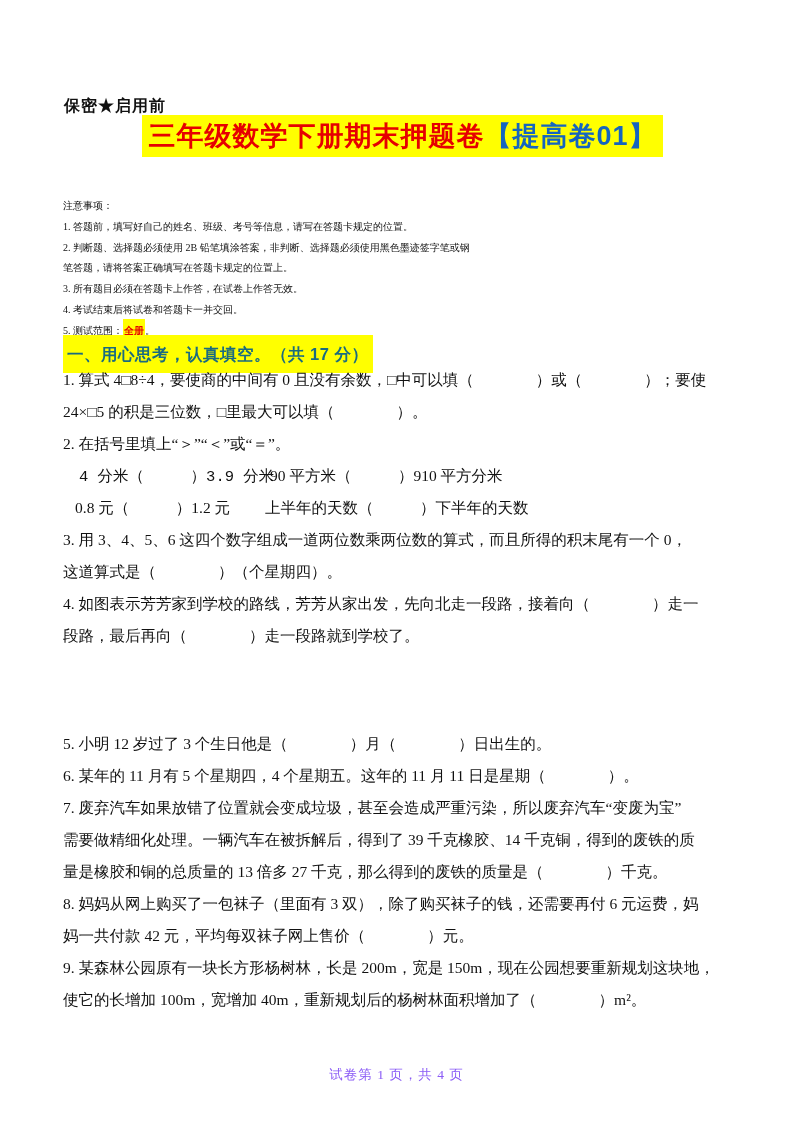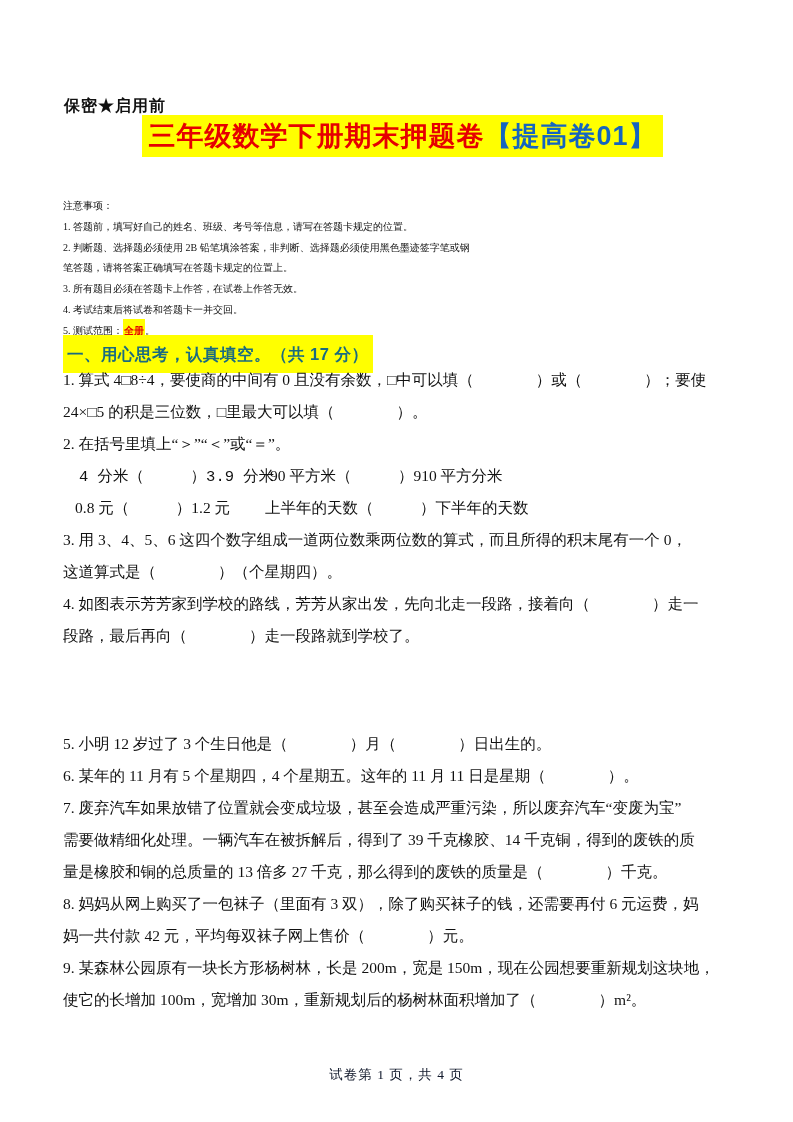--- a/index.html
+++ b/index.html
@@ -43,21 +43,21 @@
     line-height:22px; padding:8px 4px; letter-spacing:0.5px;
   }
   .qblock { position:absolute; left:63px; width:668px; font-size:15.5px; }
   #qlines-a { top:364px; }
   #qlines-b { top:728px; }
   .qline { position:relative; height:32px; line-height:32px; white-space:nowrap; }
   .col-right { position:absolute; top:0; }
   .diagram { position:absolute; left:71px; top:643px; }
   .footer {
     position:absolute; top:1066px; left:0; width:100%; text-align:center;
-    font-size:13.5px; color:#0f172a; letter-spacing:1px;
+    font-size:13.5px; color:#8b5cf6; letter-spacing:1px;
   }
   svg text { font-family:"Liberation Serif","DejaVu Serif",serif; }
 </style>
 </head>
 <body>
 
 <div class="page">
 
   <div class="classification">保密★启用前</div>
 
@@ -97,18 +97,18 @@
 
   <div id="qlines-b" class="qblock">
       <div class="qline">5. 小明 12 岁过了 3 个生日他是（　　　　）月（　　　　）日出生的。</div>
       <div class="qline">6. 某年的 11 月有 5 个星期四，4 个星期五。这年的 11 月 11 日是星期（　　　　）。</div>
       <div class="qline">7. 废弃汽车如果放错了位置就会变成垃圾，甚至会造成严重污染，所以废弃汽车“变废为宝”</div>
       <div class="qline">需要做精细化处理。一辆汽车在被拆解后，得到了 39 千克橡胶、14 千克铜，得到的废铁的质</div>
       <div class="qline">量是橡胶和铜的总质量的 13 倍多 27 千克，那么得到的废铁的质量是（　　　　）千克。</div>
       <div class="qline">8. 妈妈从网上购买了一包袜子（里面有 3 双），除了购买袜子的钱，还需要再付 6 元运费，妈</div>
       <div class="qline">妈一共付款 42 元，平均每双袜子网上售价（　　　　）元。</div>
       <div class="qline">9. 某森林公园原有一块长方形杨树林，长是 200m，宽是 150m，现在公园想要重新规划这块地，</div>
-      <div class="qline">使它的长增加 100m，宽增加 30m，重新规划后的杨树林面积增加了（　　　　）m²。</div>
+      <div class="qline">使它的长增加 100m，宽增加 40m，重新规划后的杨树林面积增加了（　　　　）m²。</div>
     </div>
 
   <div class="footer">试卷第 1 页，共 4 页</div>
 
 </div>
 
 </body></html>

